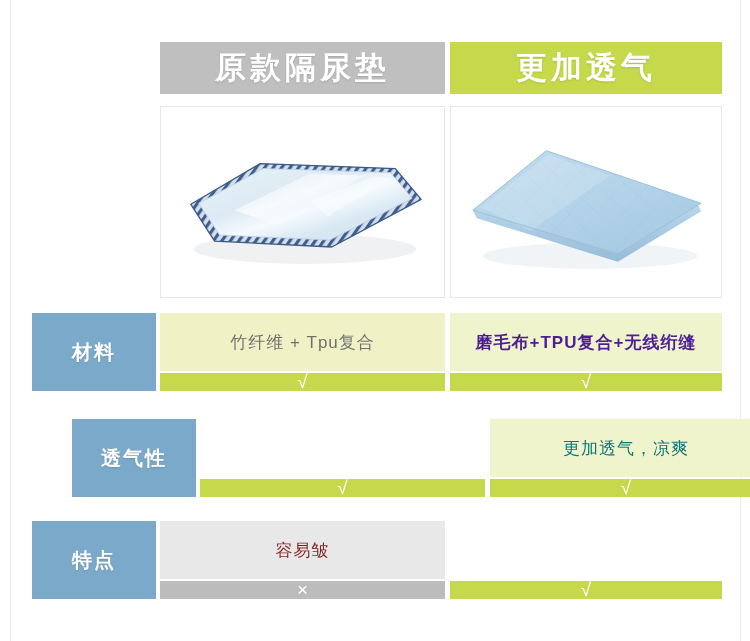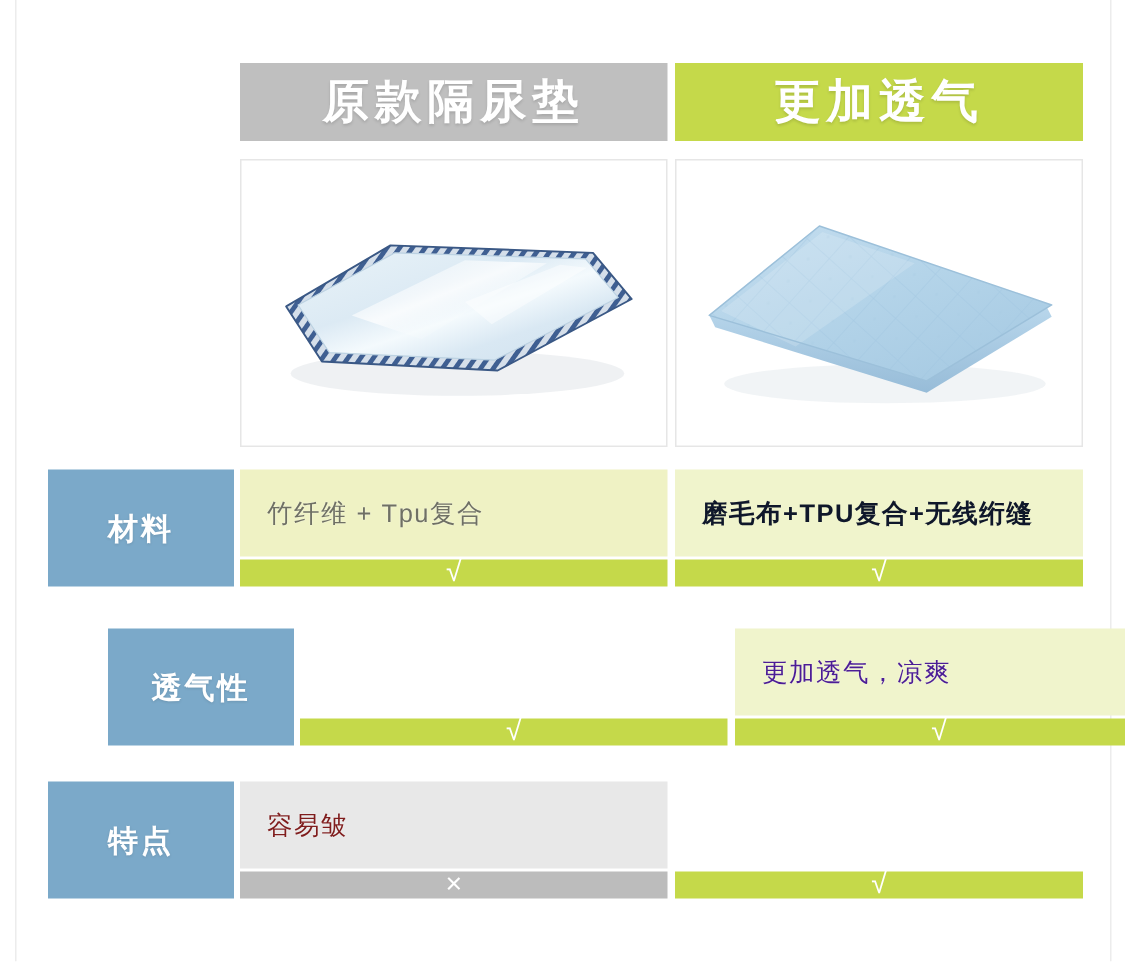--- a/index.html
+++ b/index.html
@@ -110,23 +110,23 @@
   .cell.right { left: 450px; width: 272px; }
 
   .cell-value {
     position: absolute;
     left: 0;
     top: 0;
     right: 0;
     height: 58px;
     display: flex;
     align-items: center;
-    justify-content: flex-start;
+    justify-content: center;
     box-sizing: border-box;
-    padding: 0 18px;
+    padding: 0 0;
   }
   .cell-value-text {
     font-size: 17px;
     text-align: center;
     letter-spacing: 1px;
     white-space: nowrap;
   }
   .cell-mark {
     position: absolute;
     left: 0;
@@ -143,30 +143,30 @@
     line-height: 18px;
     font-weight: normal;
   }
 
   
   .tone-pale  .cell-value { background: #eff2c4; }
   .tone-pale  .cell-value-text { color: #6f7064; }
   .tone-pale  .cell-mark  { background: #c5d94a; }
 
   .tone-palelite .cell-value { background: #f0f4cc; }
-  .tone-palelite .cell-value-text { color: #4c1d95; }
+  .tone-palelite .cell-value-text { color: #0f766e; }
   .tone-palelite .cell-mark  { background: #c5d94a; }
 
   .tone-gray  .cell-value { background: #e8e8e8; }
   .tone-gray  .cell-value-text { color: #7f1d1d; }
   .tone-gray  .cell-mark  { background: #bcbcbc; }
 
   
   .crisp .cell-value-text {
-    color: #0f172a;
+    color: #4c1d95;
     font-weight: bold;
     text-shadow: none;
   }
   .soft .cell-value-text {
     text-shadow: 0 0 1px rgba(255,255,255,0.75);
   }
 </style>
 </head>
 <body>
 

